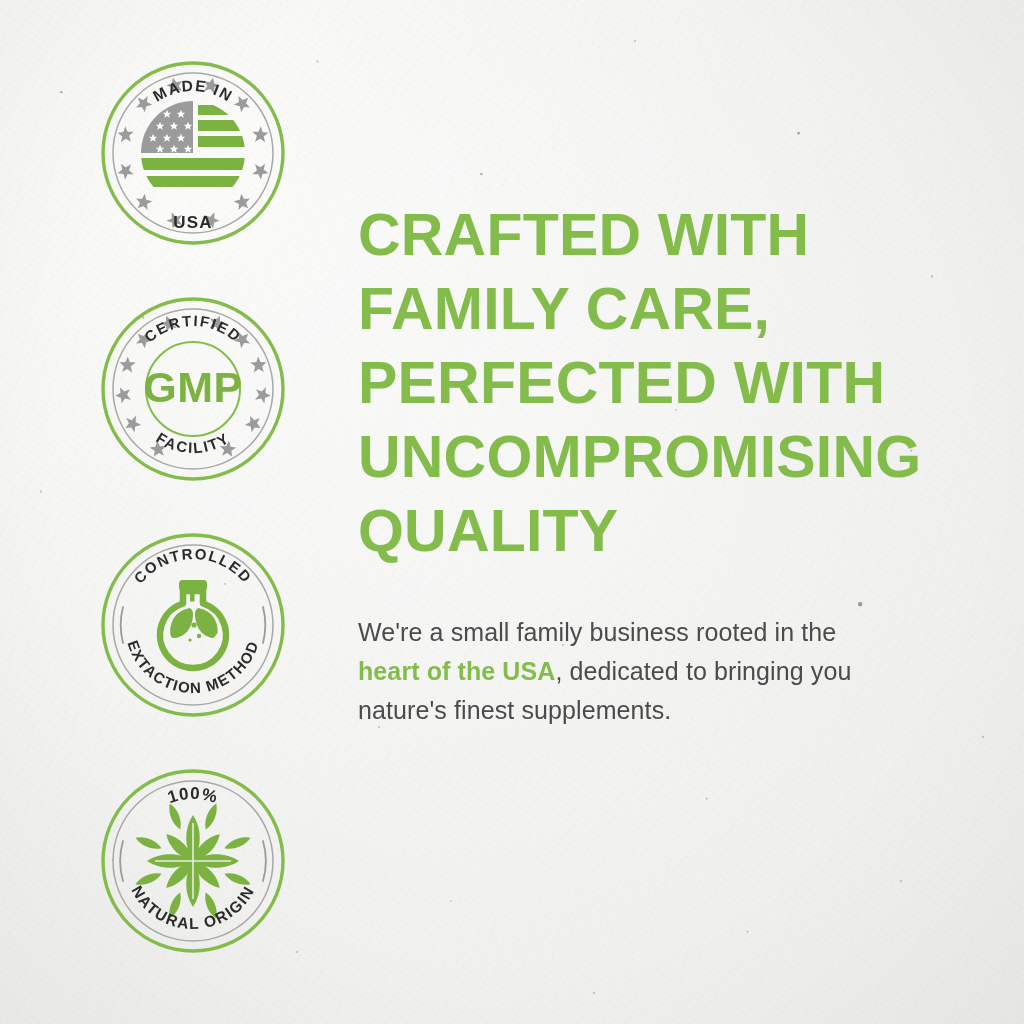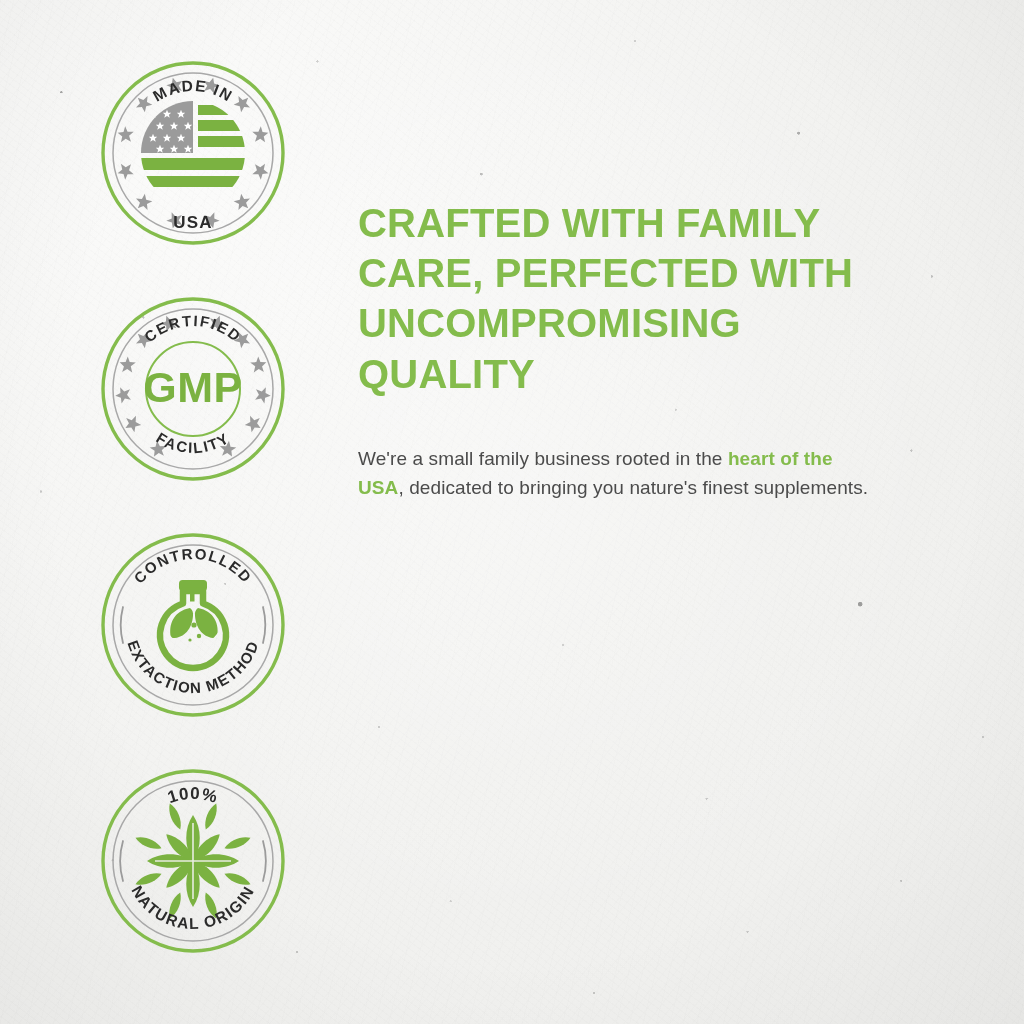--- a/index.html
+++ b/index.html
@@ -64,31 +64,31 @@
   }
   .badge{
     position:relative; width:190px; height:190px; margin-bottom:46px;
   }
   .badge svg{ display:block; width:190px; height:190px; }
 
   .content{
     position:absolute; left:358px; top:198px; width:560px;
   }
   .headline{
-    font-size:40px;
+    font-size:59px;
     line-height:1.255;
     font-weight:bold;
     letter-spacing:.2px;
     color:#84bc4c;
     text-transform:uppercase;
     width:560px;
   }
   .body-block{ margin-top:45px; width:520px; }
   .body-para{
-    font-size:19px;
+    font-size:25px;
     line-height:1.56;
     color:#4b4b4b;
     font-weight:400;
     letter-spacing:.1px;
   }
   .body-para + .body-para{ margin-top:31px; }
   .hl{ color:#84bc4c; font-weight:bold; }
 </style>
 </head>
 <body>

